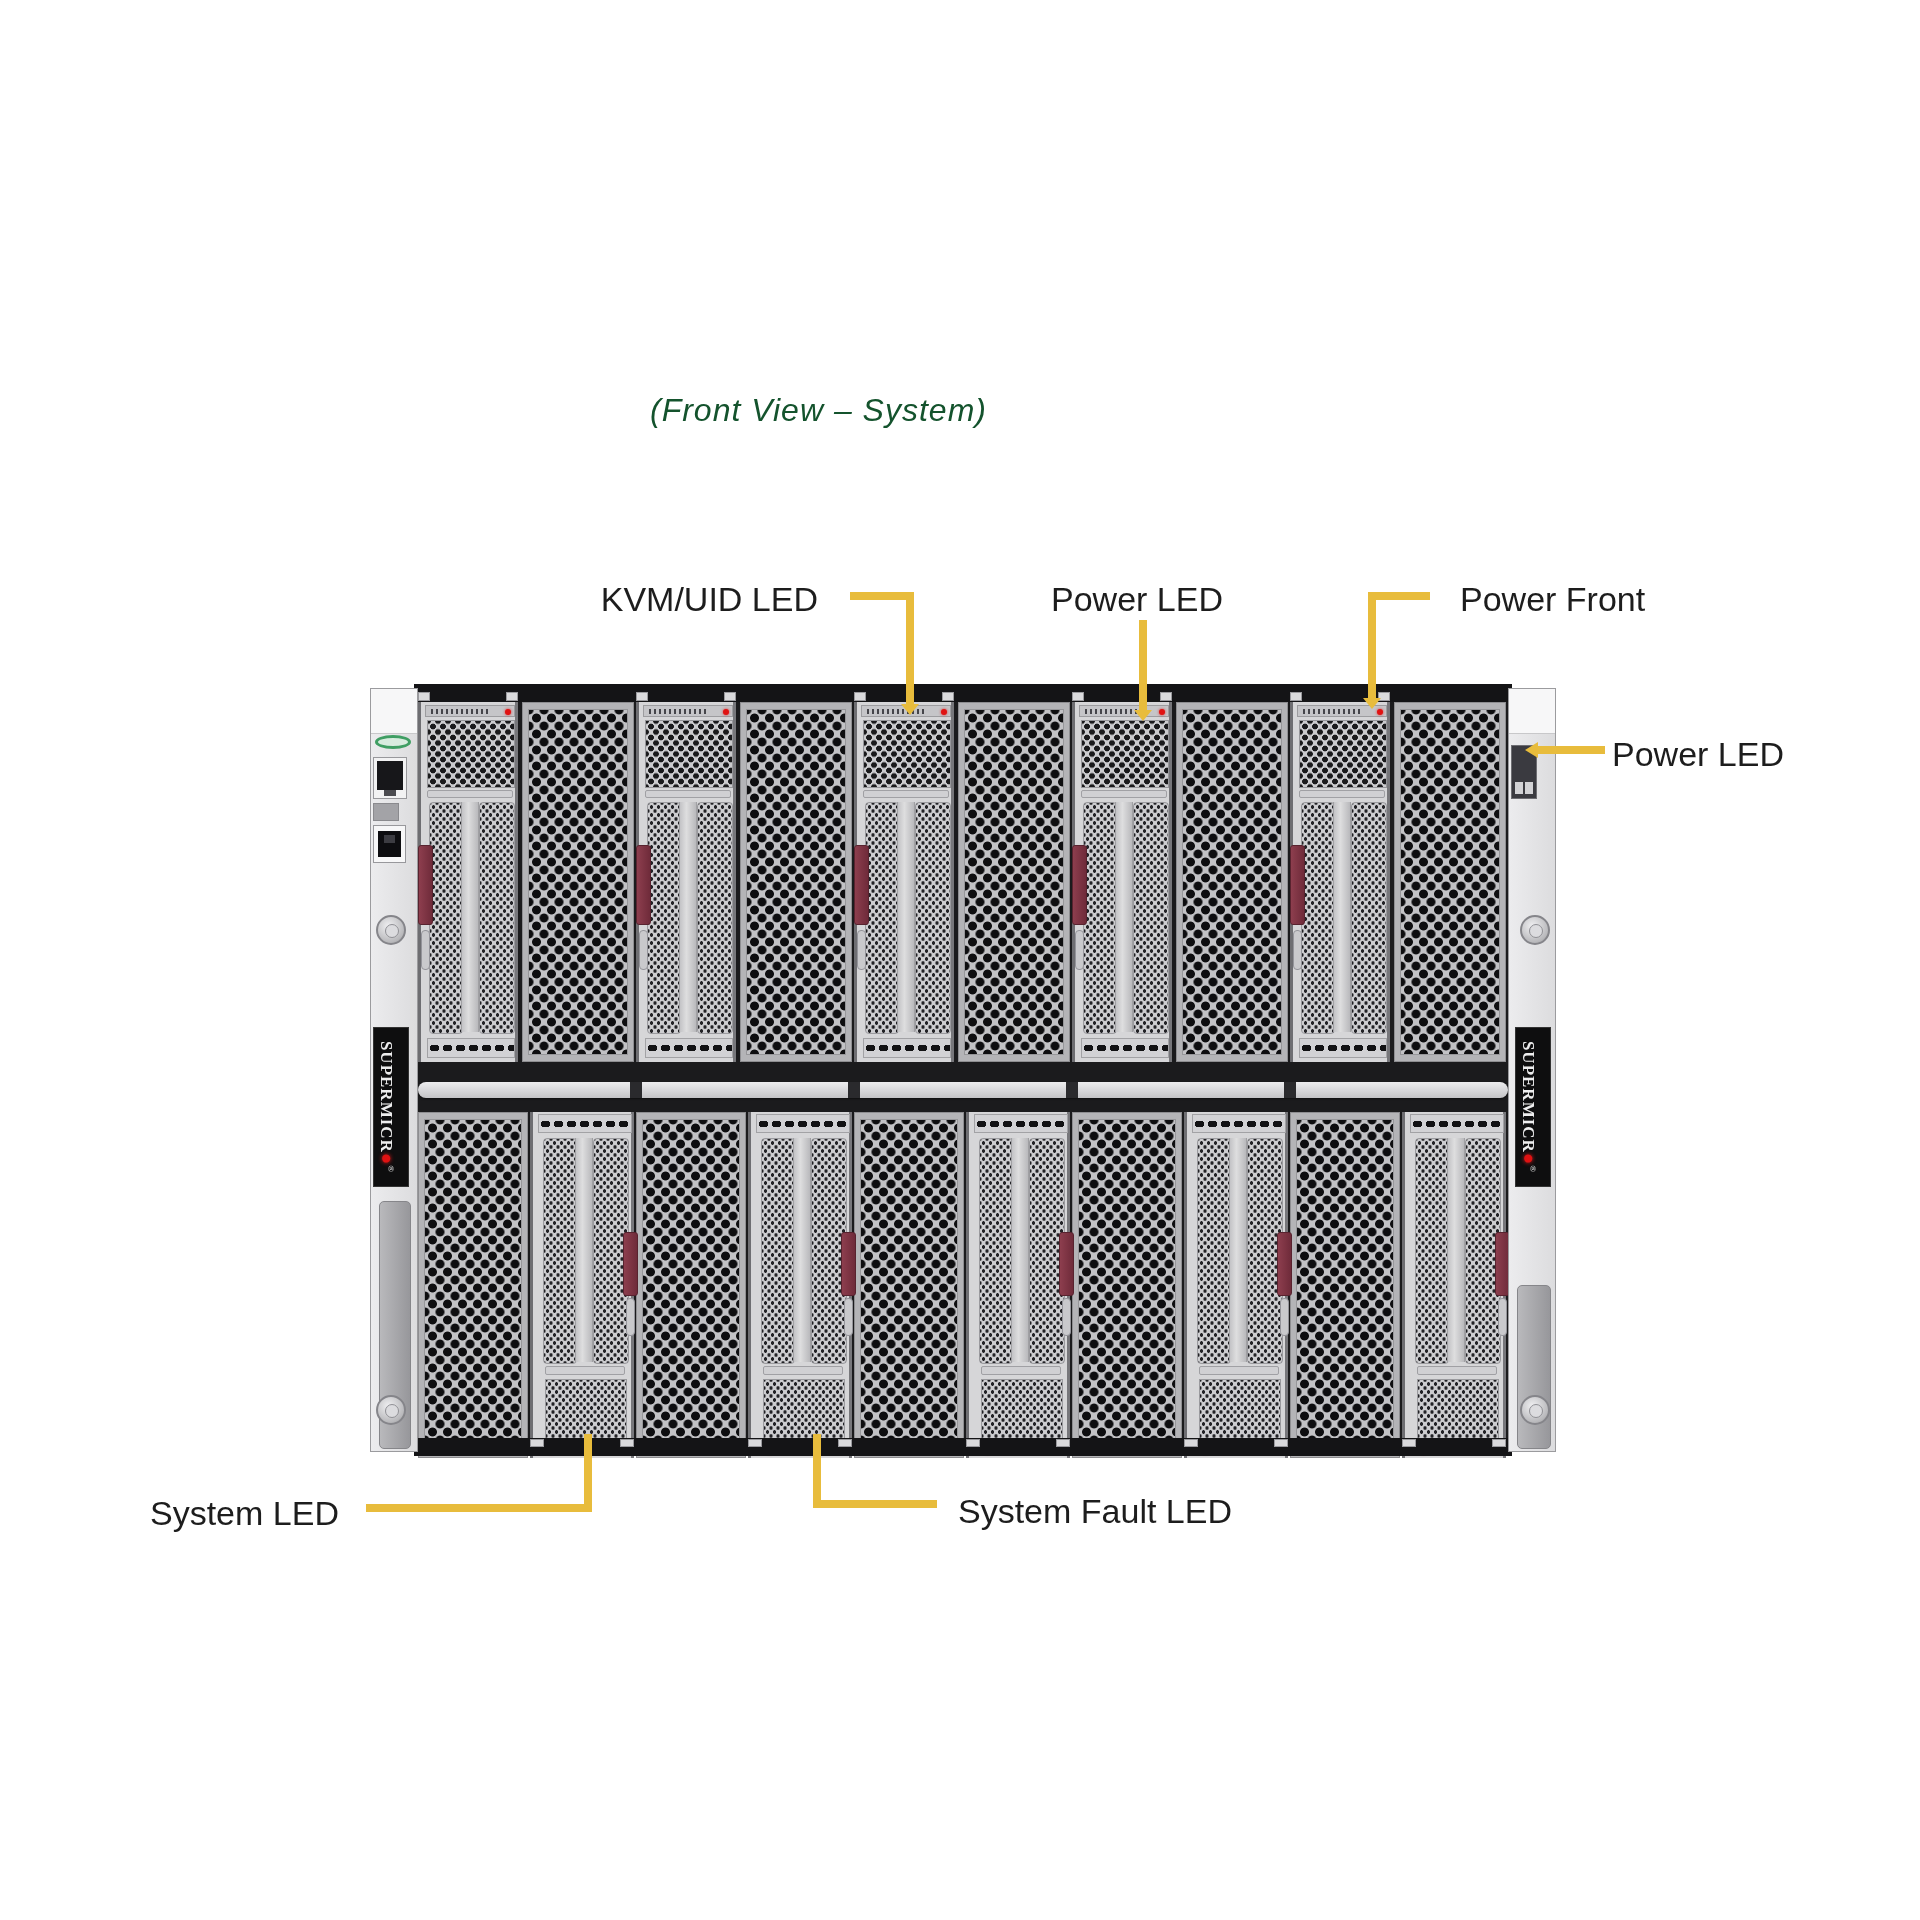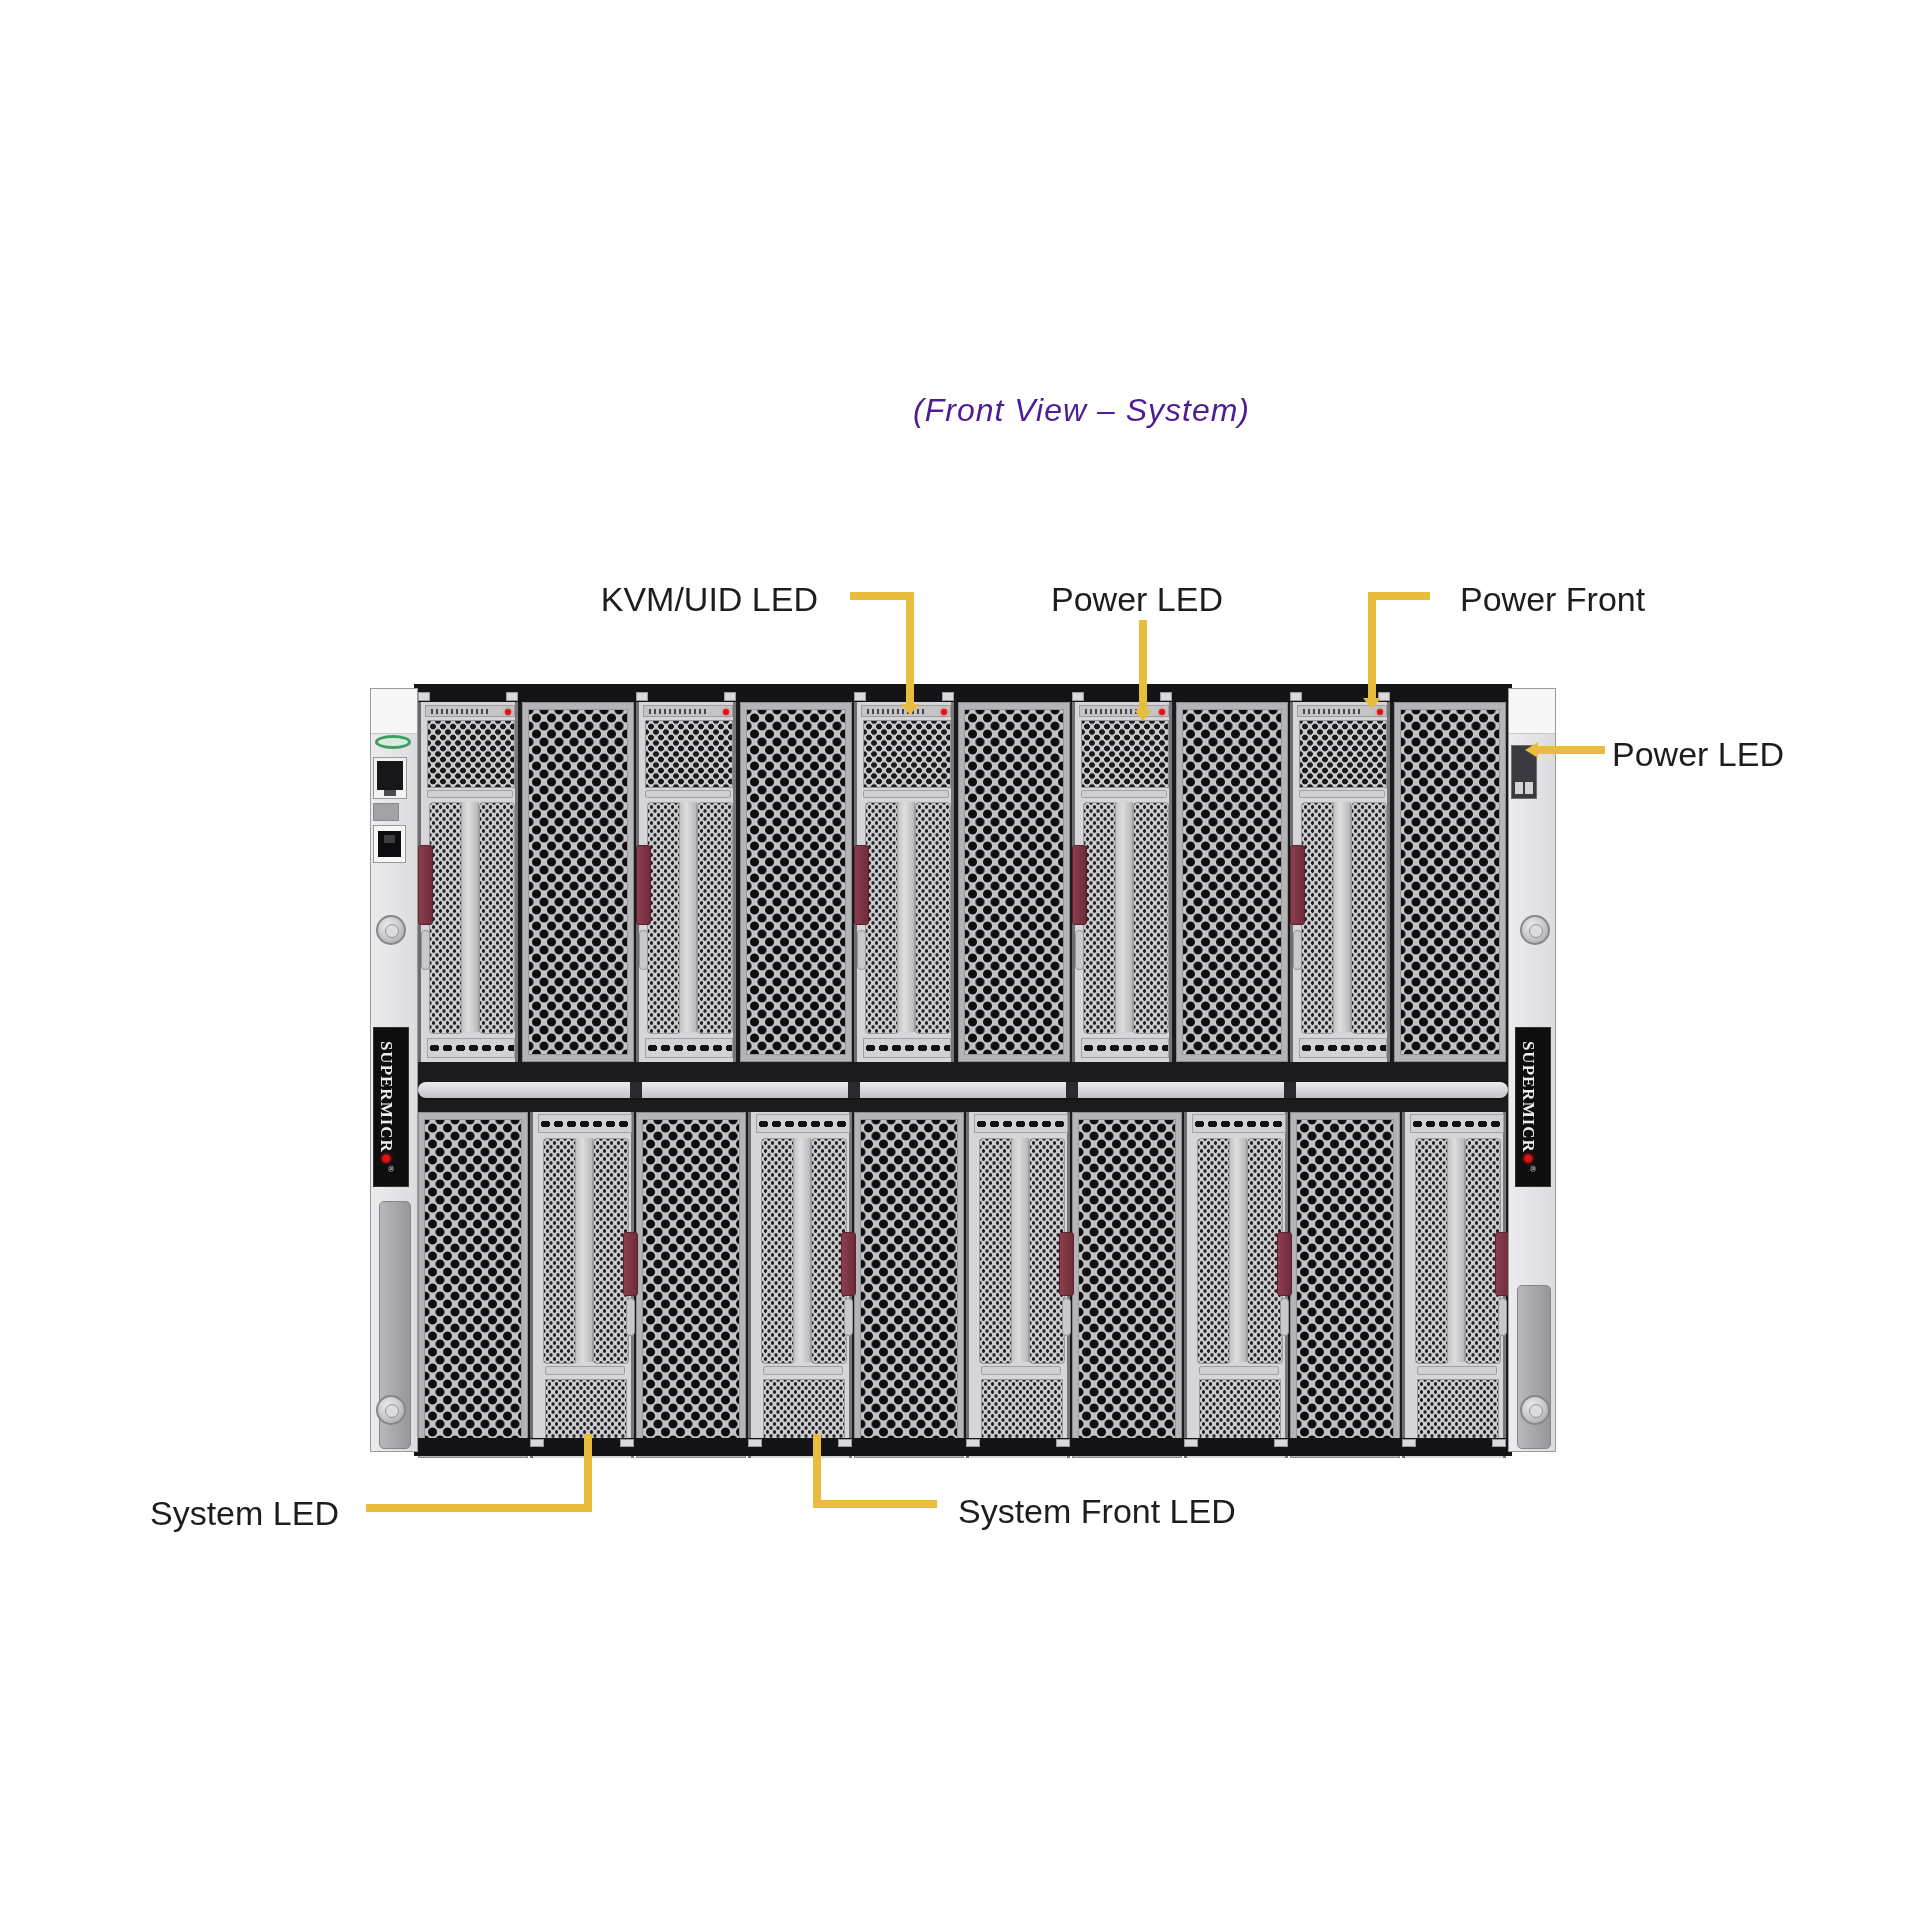--- a/index.html
+++ b/index.html
@@ -1,20 +1,20 @@
 <!DOCTYPE html>
 <html style="--callout: #e8bc3c; --latch: #8d3e4e; --led: #e01212; --chlight: #e3e3e5; --plight: #d6d6d8;"><head>
 <meta charset="utf-8">
 <style>
   html,body{margin:0;padding:0;background:#ffffff;}
   #canvas{position:relative;width:1920px;height:1920px;background:#fff;overflow:hidden;
           font-family:"Liberation Sans", sans-serif;}
   .abs{position:absolute;}
   
-  .fig-title{font-size:32px;font-style:italic;color:#4c1d95;text-align:right;letter-spacing:1px;}
+  .fig-title{font-size:32px;font-style:italic;color:#14532d;text-align:left;letter-spacing:1px;}
   .callout-label{font-size:34px;color:#1d1d1d;white-space:nowrap;}
   
   .cl{position:absolute;background:var(--callout,#e8bc3c);z-index:40;}
   .tip-down{position:absolute;width:0;height:0;z-index:41;
     border-left:9px solid transparent;border-right:9px solid transparent;
     border-top:11px solid var(--callout,#e8bc3c);}
   .tip-left{position:absolute;width:0;height:0;z-index:41;
     border-top:8px solid transparent;border-bottom:8px solid transparent;
     border-right:13px solid var(--callout,#e8bc3c);}
   
@@ -81,21 +81,21 @@
 
 <div id="canvas">
 
   <div class="abs fig-title" style="left:650px;top:392px;width:600px;">(Front View – System)</div>
 
   <div class="abs callout-label" style="left:600px;top:580px;width:218px;text-align:right;">KVM/UID LED</div>
   <div class="abs callout-label" style="left:1051px;top:580px;">Power LED</div>
   <div class="abs callout-label" style="left:1460px;top:580px;">Power Front</div>
   <div class="abs callout-label" style="left:1612px;top:735px;">Power LED</div>
   <div class="abs callout-label" style="left:150px;top:1494px;">System LED</div>
-  <div class="abs callout-label" style="left:958px;top:1492px;">System Front LED</div>
+  <div class="abs callout-label" style="left:958px;top:1492px;">System Fault LED</div>
 
   <div class="cl" style="left:850px;top:592px;width:64px;height:8px;"></div>
   <div class="cl" style="left:906px;top:592px;width:8px;height:114px;"></div>
   <div class="tip-down" style="left:901px;top:704px;"></div>
 
   <div class="cl" style="left:1139px;top:620px;width:8px;height:92px;"></div>
   <div class="tip-down" style="left:1134px;top:710px;"></div>
 
   <div class="cl" style="left:1368px;top:592px;width:62px;height:8px;"></div>
   <div class="cl" style="left:1368px;top:592px;width:8px;height:108px;"></div>

